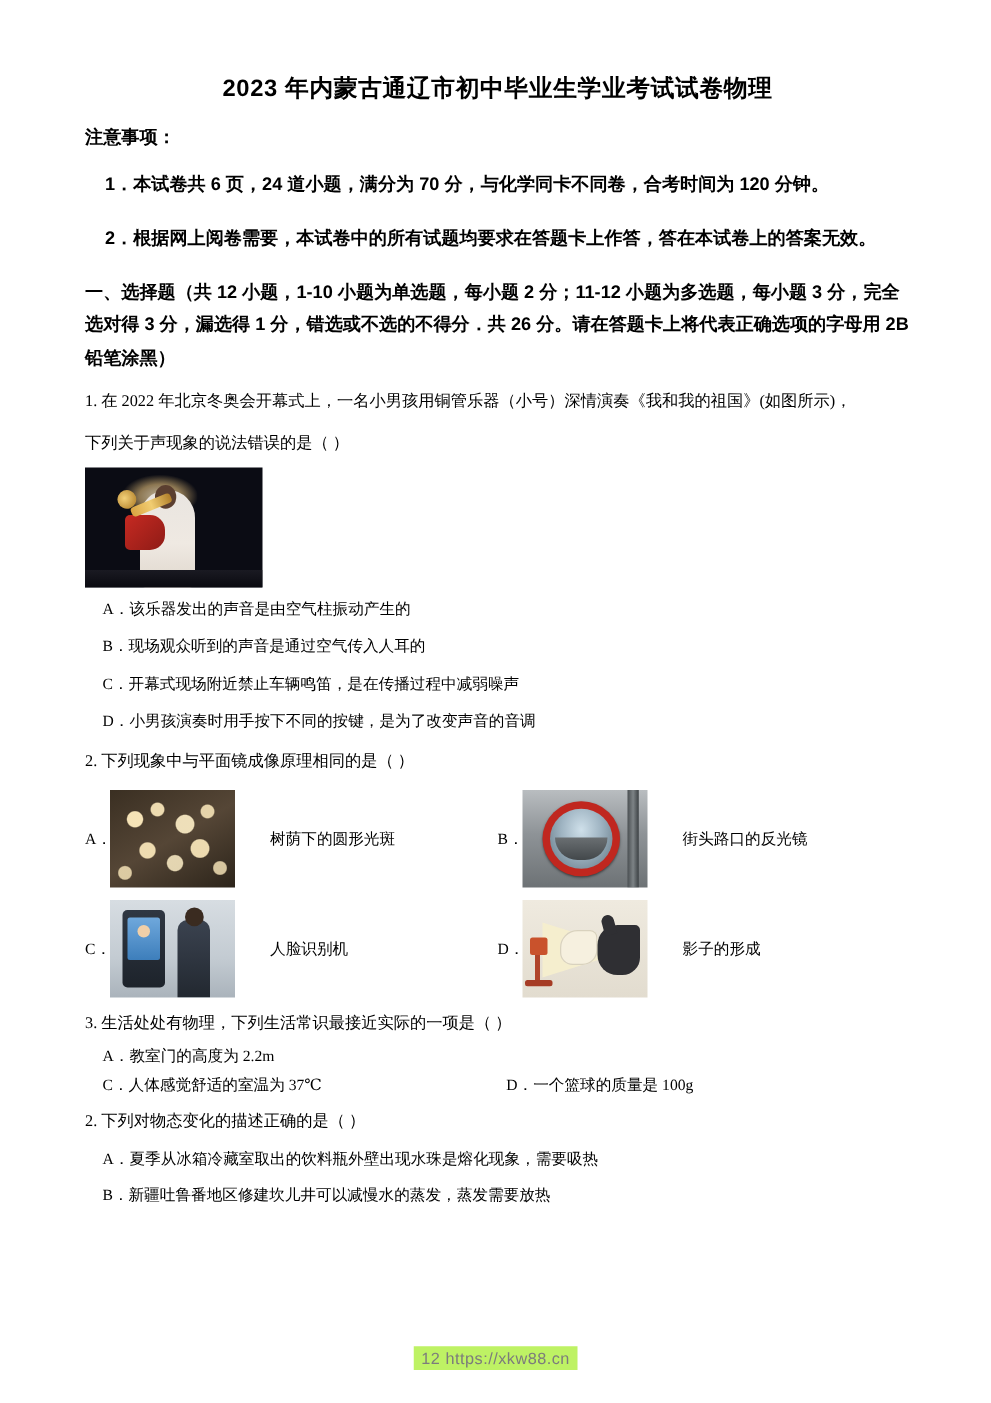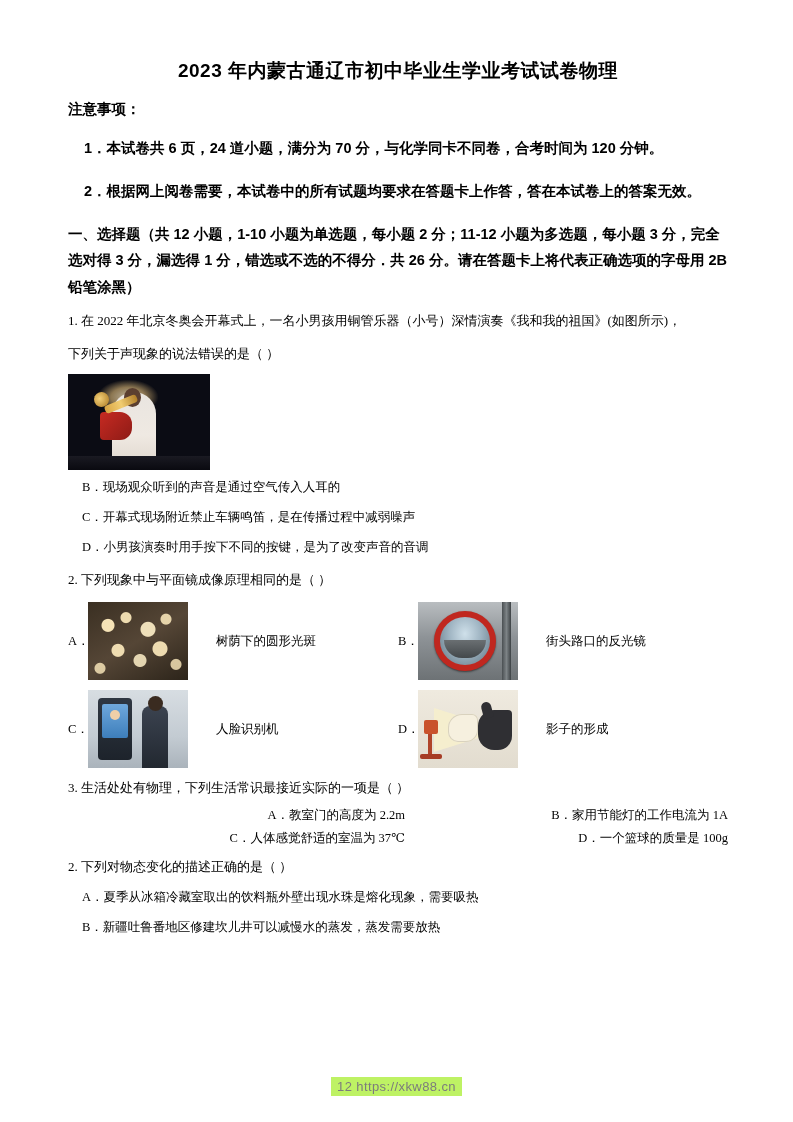--- a/index.html
+++ b/index.html
@@ -67,21 +67,20 @@
     margin: 6px 0 0 14px;
   }
   .opt-row {
     display: flex;
     gap: 0px;
     font-size: 12.5px;
     margin: 6px 0 0 14px;
   }
   .opt-col {
     width: 50%;
-    text-align: right;
   }
   
   .img-block {
     margin: 8px 0 6px 0;
   }
   .q1-img {
     width: 142px;
     height: 96px;
     margin-left: 0px;
     position: relative;
@@ -363,20 +362,21 @@
           <div class="q1-spot"></div>
           <div class="q1-figure"></div>
           <div class="q1-head"></div>
           <div class="q1-flag"></div>
           <div class="q1-horn"></div>
           <div class="q1-bell"></div>
           <div class="q1-crowd"></div>
         </div>
       </div>
 
+      <div class="opt">A．该乐器发出的声音是由空气柱振动产生的</div>
       <div class="opt">B．现场观众听到的声音是通过空气传入人耳的</div>
       <div class="opt">C．开幕式现场附近禁止车辆鸣笛，是在传播过程中减弱噪声</div>
       <div class="opt">D．小男孩演奏时用手按下不同的按键，是为了改变声音的音调</div>
     </div>
 
     <div>
       <div class="q-stem">2. 下列现象中与平面镜成像原理相同的是（          ）</div>
 
       <div class="pair-row">
         <div class="pair-cell">
@@ -421,21 +421,20 @@
           </span>
           <span class="thumb-cap">影子的形成</span>
         </div>
       </div>
     </div>
 
     <div>
       <div class="q-stem">3. 生活处处有物理，下列生活常识最接近实际的一项是（          ）</div>
       <div class="opt-row">
         <div class="opt-col">A．教室门的高度为 2.2m</div>
-        <div class="opt-col">B．家用节能灯的工作电流为 1A</div>
       </div>
       <div class="opt-row">
         <div class="opt-col">C．人体感觉舒适的室温为 37℃</div>
         <div class="opt-col">D．一个篮球的质量是 100g</div>
       </div>
     </div>
 
     <div>
       <div class="q-stem">2. 下列对物态变化的描述正确的是（          ）</div>
       <div class="opt">A．夏季从冰箱冷藏室取出的饮料瓶外壁出现水珠是熔化现象，需要吸热</div>

